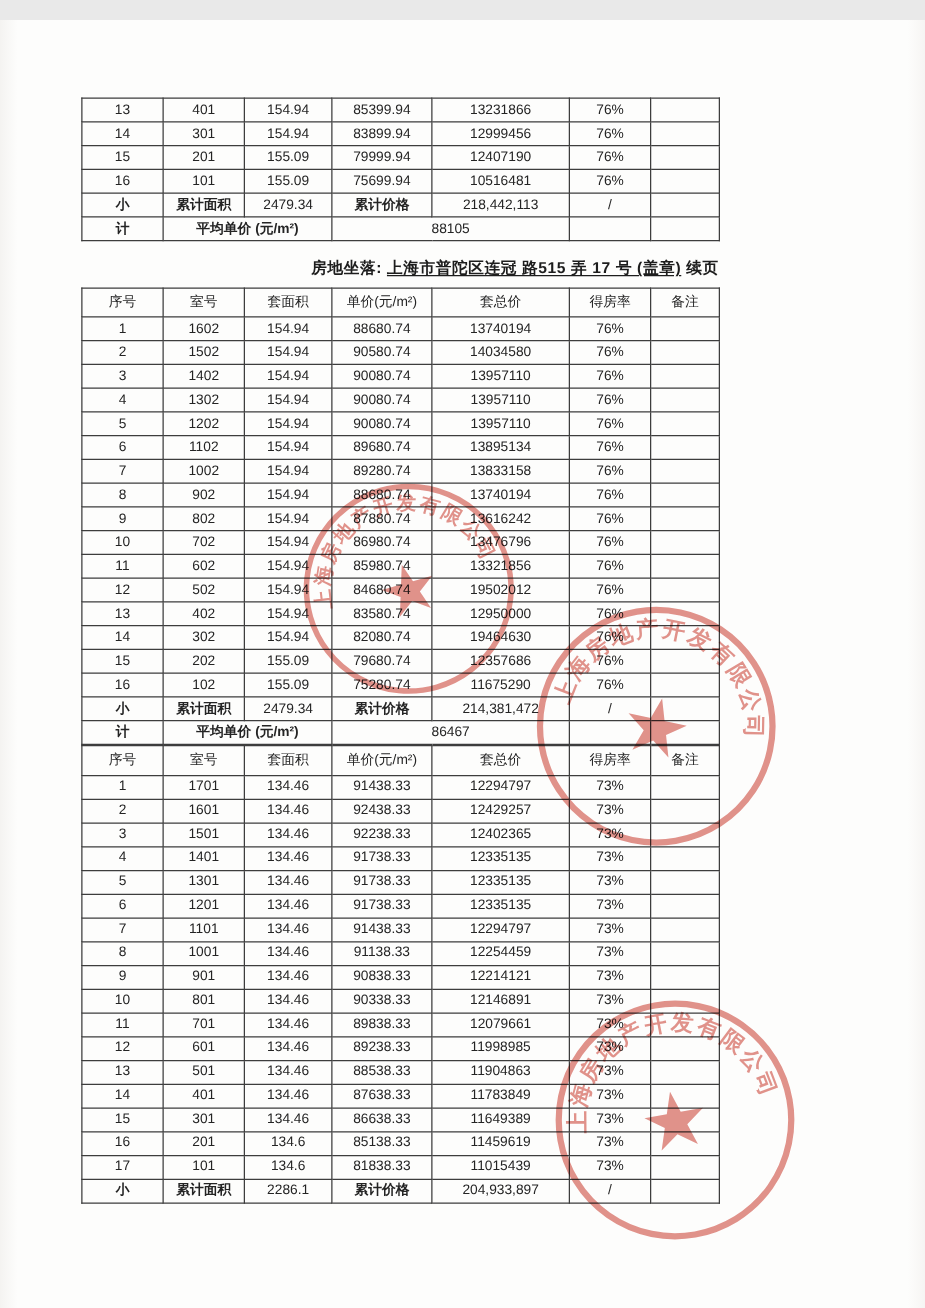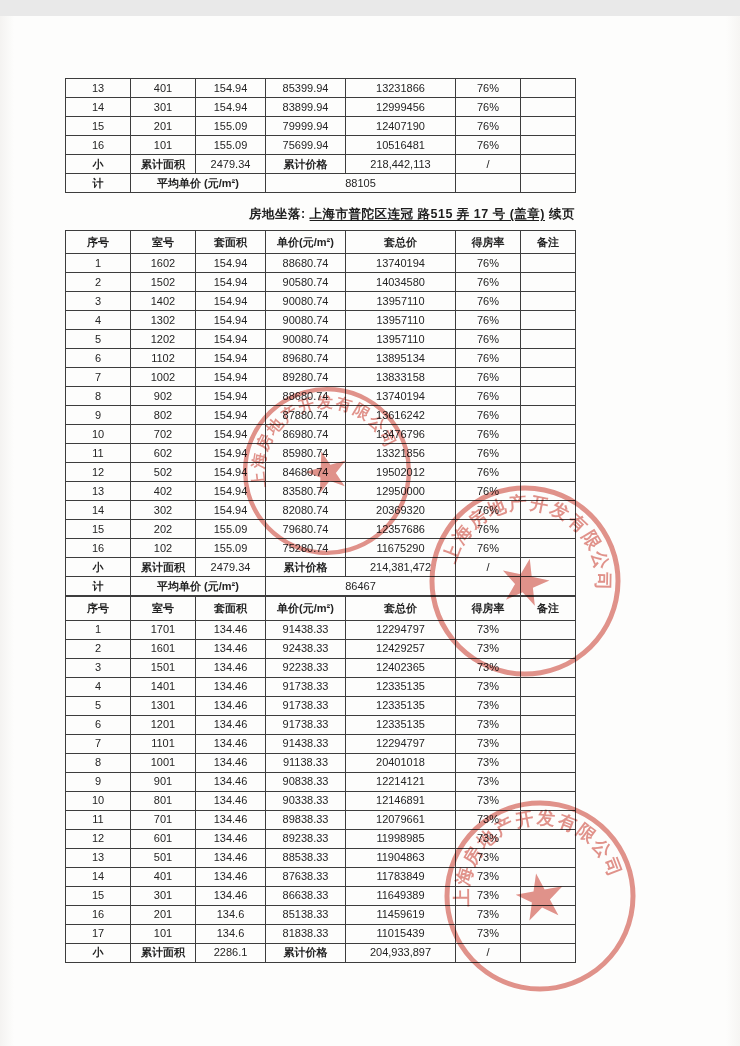--- a/index.html
+++ b/index.html
@@ -24,21 +24,21 @@
     text-align:center;
     vertical-align:middle;
     font-size:11px;
     line-height:1.3;
     padding:1px 1px;
     height:16px;
     overflow:hidden;
     white-space:normal;
     color:#242424;
   }
-  .grid th{font-weight:bold;padding:4px 1px;height:auto;}
+  .grid th{font-weight:normal;padding:4px 1px;height:auto;}
   .grid td.b{font-weight:bold;}
   .tbl-title{
     width:510px;
     text-align:right;
     font-size:12.5px;
     font-weight:bold;
     color:#1d1d1d;
     margin:13px 0 7px 0;
     letter-spacing:0.5px;
   }
@@ -282,21 +282,21 @@
             <td>83580.74</td>
             <td>12950000</td>
             <td>76%</td>
             <td></td>
           </tr>
           <tr>
             <td>14</td>
             <td>302</td>
             <td>154.94</td>
             <td>82080.74</td>
-            <td>20369320</td>
+            <td>19464630</td>
             <td>76%</td>
             <td></td>
           </tr>
           <tr>
             <td>15</td>
             <td>202</td>
             <td>155.09</td>
             <td>79680.74</td>
             <td>12357686</td>
             <td>76%</td>
@@ -415,21 +415,21 @@
             <td>91438.33</td>
             <td>12294797</td>
             <td>73%</td>
             <td></td>
           </tr>
           <tr>
             <td>8</td>
             <td>1001</td>
             <td>134.46</td>
             <td>91138.33</td>
-            <td>20401018</td>
+            <td>12254459</td>
             <td>73%</td>
             <td></td>
           </tr>
           <tr>
             <td>9</td>
             <td>901</td>
             <td>134.46</td>
             <td>90838.33</td>
             <td>12214121</td>
             <td>73%</td>

